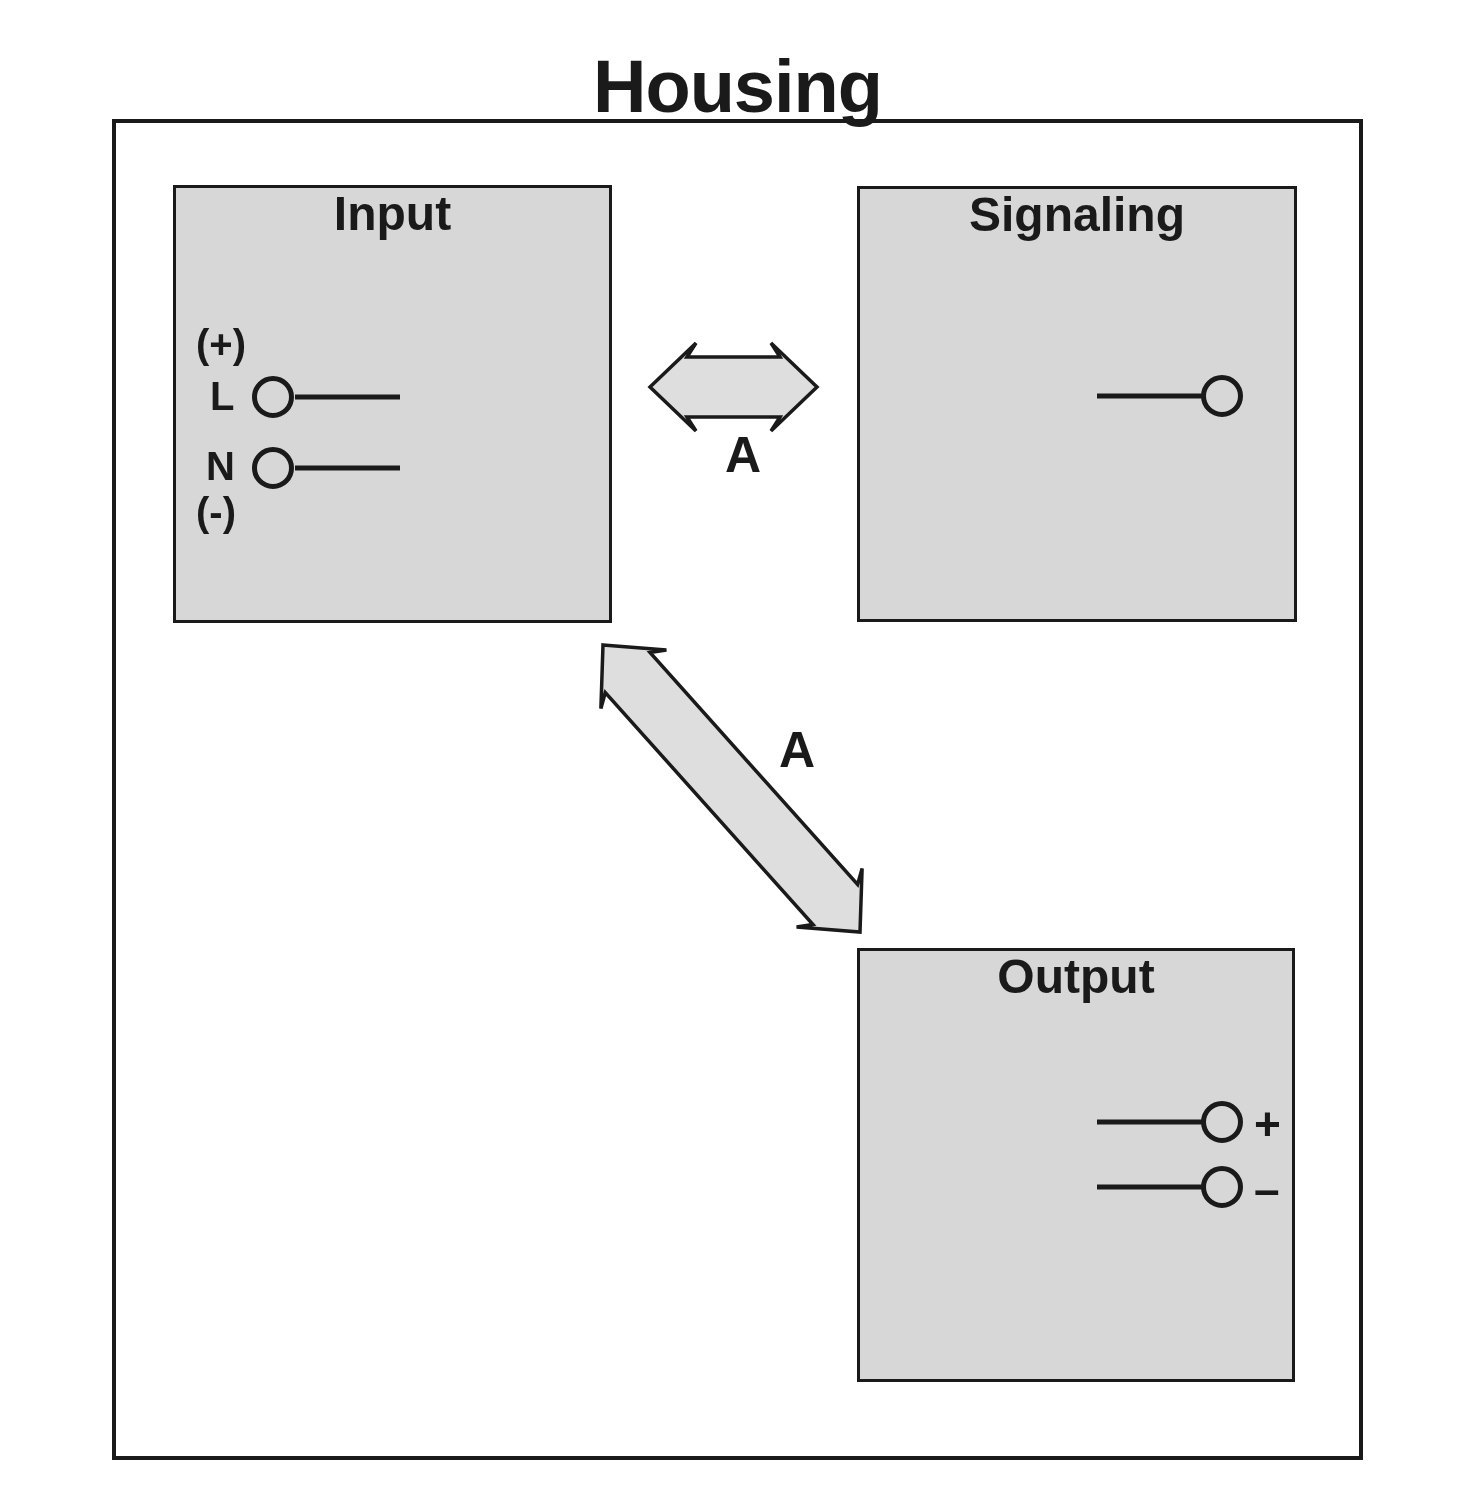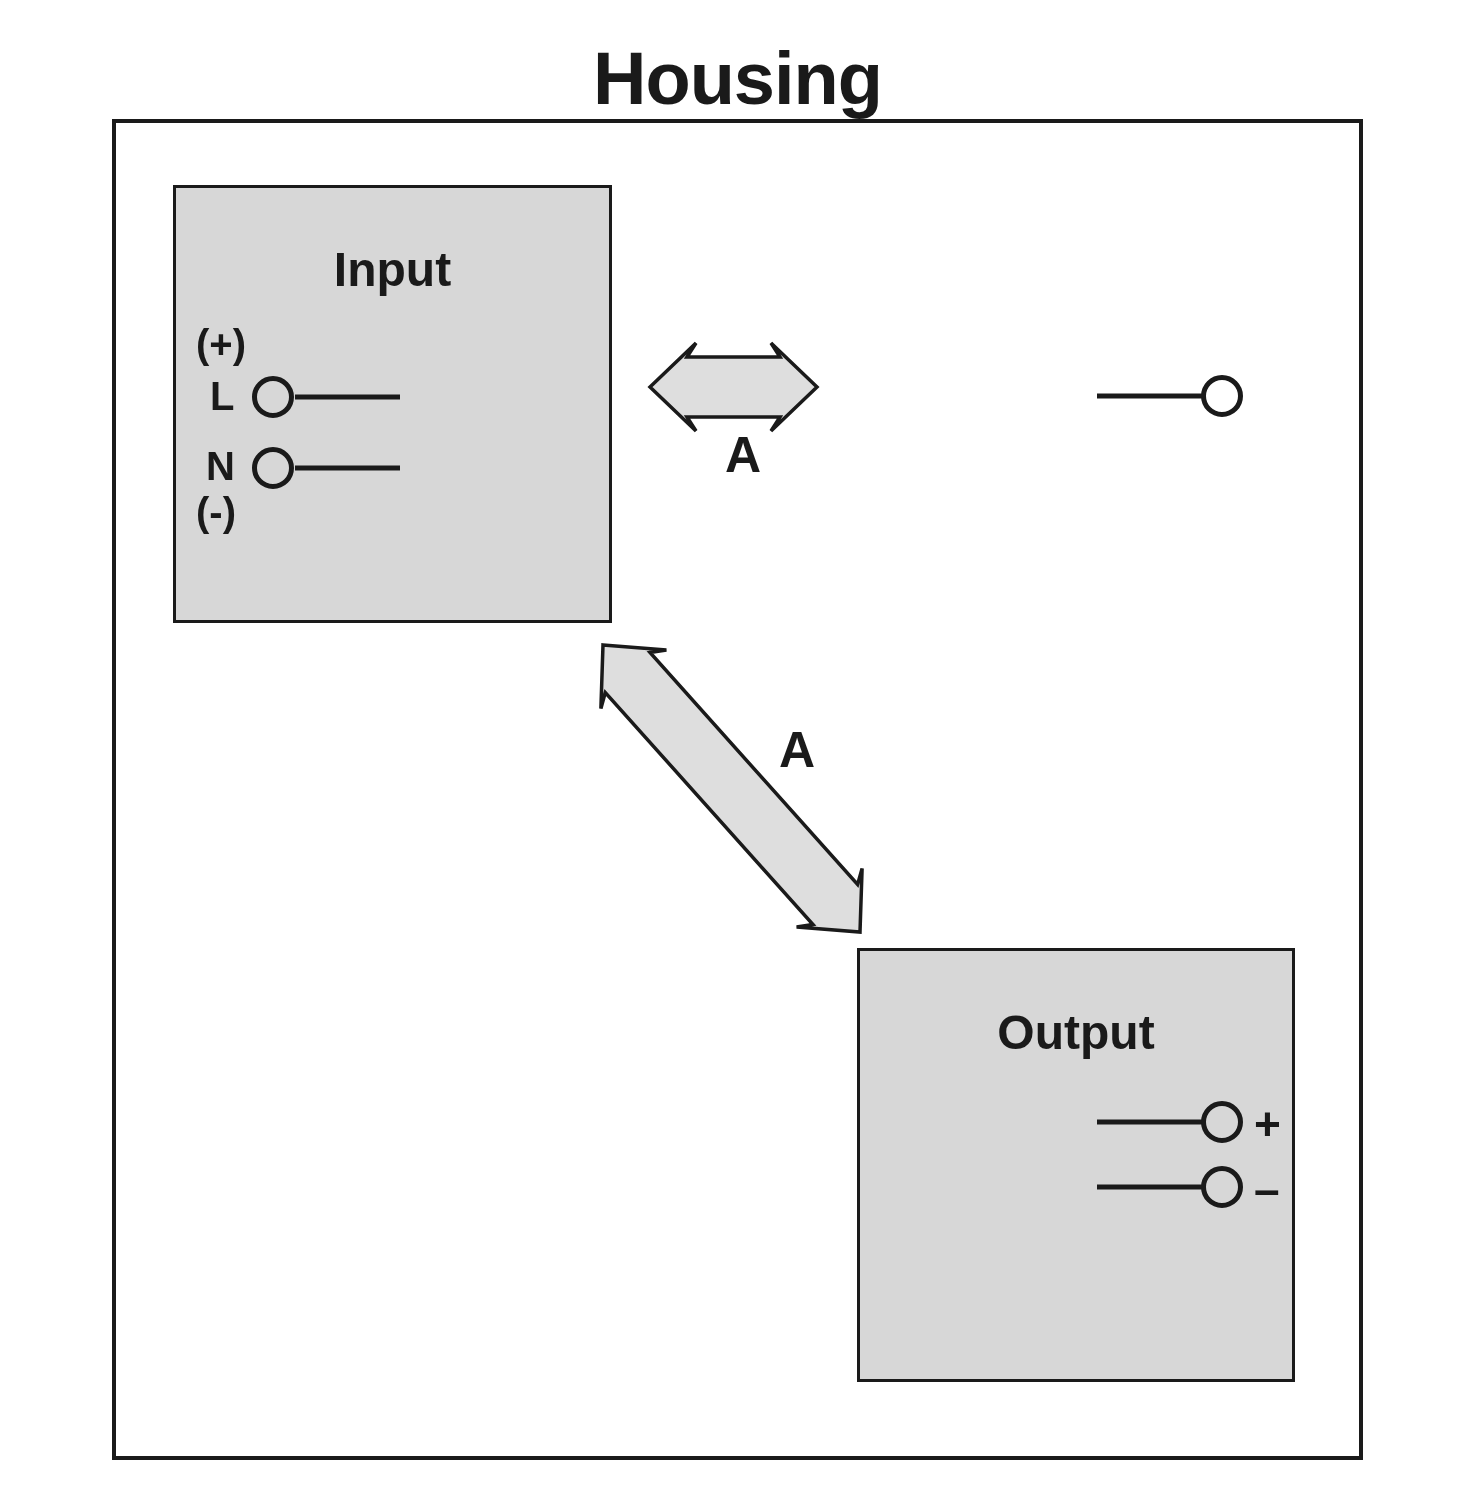--- a/index.html
+++ b/index.html
@@ -9,38 +9,38 @@
     --bg:#ffffff;
   }
   html,body{margin:0;padding:0;background:var(--bg);}
   body{
     width:1477px;height:1500px;position:relative;overflow:hidden;
     font-family:"Liberation Sans","DejaVu Sans",sans-serif;
     color:var(--stroke);
   }
   .canvas{position:absolute;left:0;top:0;width:1477px;height:1500px;}
   .diagram-title{
-    position:absolute;left:112px;top:40px;width:1251px;
+    position:absolute;left:112px;top:48px;width:1251px;
     text-align:center;font-size:74px;font-weight:bold;line-height:1.05;
     letter-spacing:-1px;
   }
   .housing{
     position:absolute;left:112px;top:119px;width:1251px;height:1341px;
     border:4px solid var(--stroke);box-sizing:border-box;background:transparent;
   }
   .block{
     position:absolute;background:var(--box-fill);
     border:3px solid var(--stroke);box-sizing:border-box;
   }
   .block-input{left:173px;top:185px;width:439px;height:438px;}
   .block-signaling{left:857px;top:186px;width:440px;height:436px;}
   .block-output{left:857px;top:948px;width:438px;height:434px;}
   .block-title{
     position:absolute;left:0;top:0;width:100%;text-align:center;
-    padding-top:56px;font-size:48px;font-weight:bold;line-height:1.1;
+    font-size:48px;font-weight:bold;line-height:1.1;
   }
   .term-label{
     position:absolute;font-size:40px;font-weight:bold;line-height:1;
   }
   .lbl-plus-paren{left:20px;top:136px;}
   .lbl-live{left:34px;top:188px;}
   .lbl-neutral{left:30px;top:258px;}
   .lbl-minus-paren{left:20px;top:304px;}
   .out-sign{
     position:absolute;left:394px;font-size:46px;font-weight:bold;line-height:1;
@@ -69,20 +69,23 @@
   <div class="housing"></div>
 
   <div class="block block-input">
     <div class="block-title">Input</div>
     <div class="term-label lbl-plus-paren">(+)</div>
     <div class="term-label lbl-live">L</div>
     <div class="term-label lbl-neutral">N</div>
     <div class="term-label lbl-minus-paren">(-)</div>
   </div>
 
+  <div class="block block-signaling">
+    <div class="block-title">Signaling</div>
+  </div>
 
   <div class="block block-output">
     <div class="block-title" style="">Output</div>
     <div class="out-sign plus">+</div>
     <div class="out-sign minus">–</div>
   </div>
 
   <svg class="overlay" width="1477" height="1500" viewBox="0 0 1477 1500">
 
     <line class="wire" x1="295" y1="397" x2="400" y2="397"></line>

